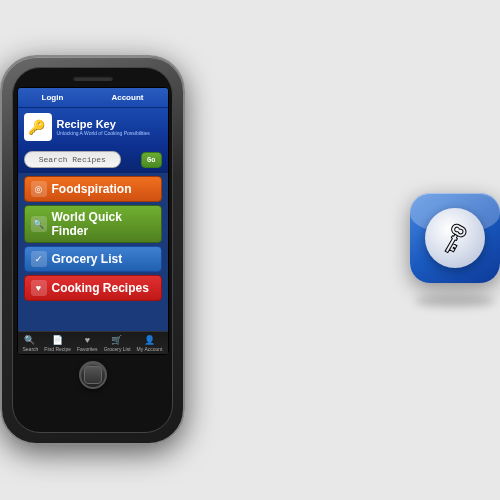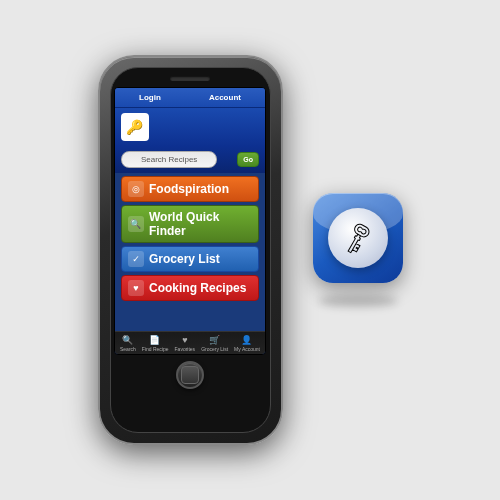--- a/index.html
+++ b/index.html
@@ -10,21 +10,21 @@
       display: flex;
       align-items: center;
       justify-content: center;
       font-family: Arial, Helvetica, sans-serif;
       overflow: hidden;
     }
 
     .scene {
       display: flex;
       align-items: center;
-      justify-content: center;
+      justify-content: space-between;
       gap: 30px;
       width: 500px;
       height: 500px;
     }
 
     
     .phone {
       width: 185px;
       height: 390px;
       background: linear-gradient(160deg, #6a6a6a 0%, #2a2a2a 40%, #1a1a1a 100%);
@@ -128,20 +128,21 @@
       line-height: 1.2;
     }
 
     
     .search-area {
       background: linear-gradient(180deg, #0d3090 0%, #0a2570 100%);
       padding: 5px 6px;
       display: flex;
       align-items: center;
       gap: 20px;
+      font-family: Liberation Mono, monospace;
     }
 
     .search-input-box {
       flex: 1;
       background: linear-gradient(180deg, #e8e8e8 0%, #f5f5f5 100%);
       border-radius: 8px;
       padding: 3px 6px;
       font-size: 8px;
       color: #555;
       border: 1px solid #aaa;
@@ -340,20 +341,24 @@
 
       <div class="screen">
 
         <div class="top-nav">
           <div class="top-nav-btn">Login</div>
           <div class="top-nav-btn">Account</div>
         </div>
 
         <div class="app-header">
           <div class="logo-icon">🔑</div>
+          <div class="app-title-block">
+            <span class="app-title">Recipe Key</span>
+            <span class="app-subtitle">Unlocking A World of Cooking Possibilities</span>
+          </div>
         </div>
 
         <div class="search-area">
           <div class="search-input-box">Search Recipes</div>
           <div class="search-go-btn">Go</div>
         </div>
 
         <div class="menu-items">
 
           <div class="menu-item menu-item-orange">

